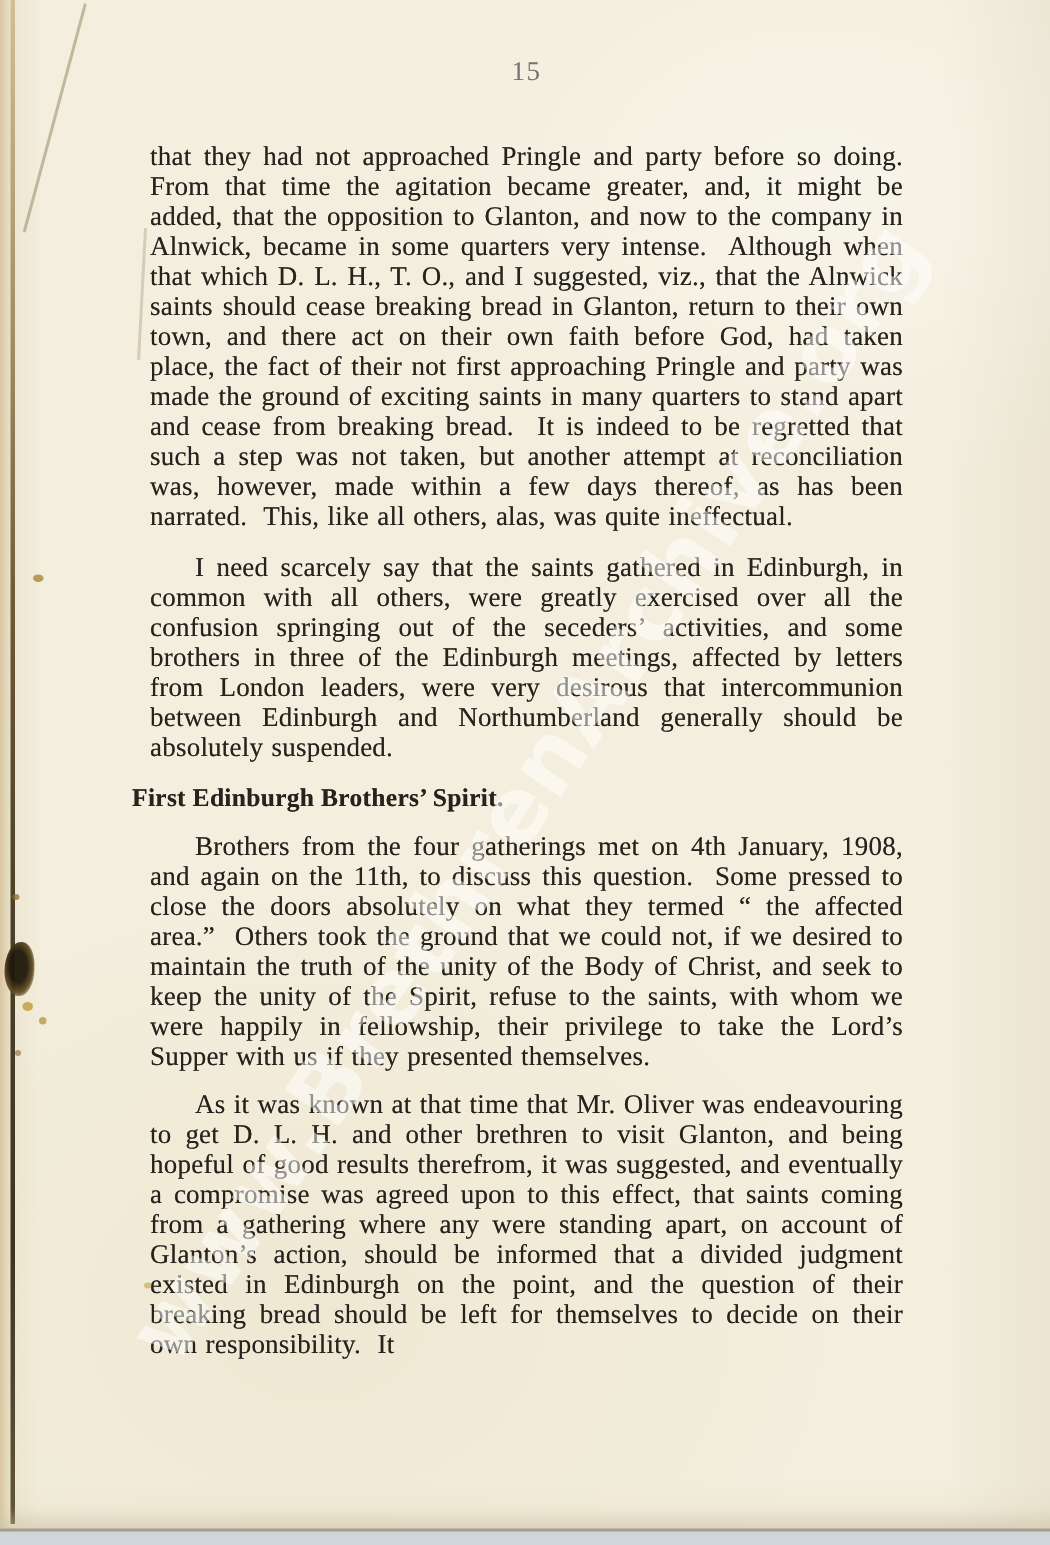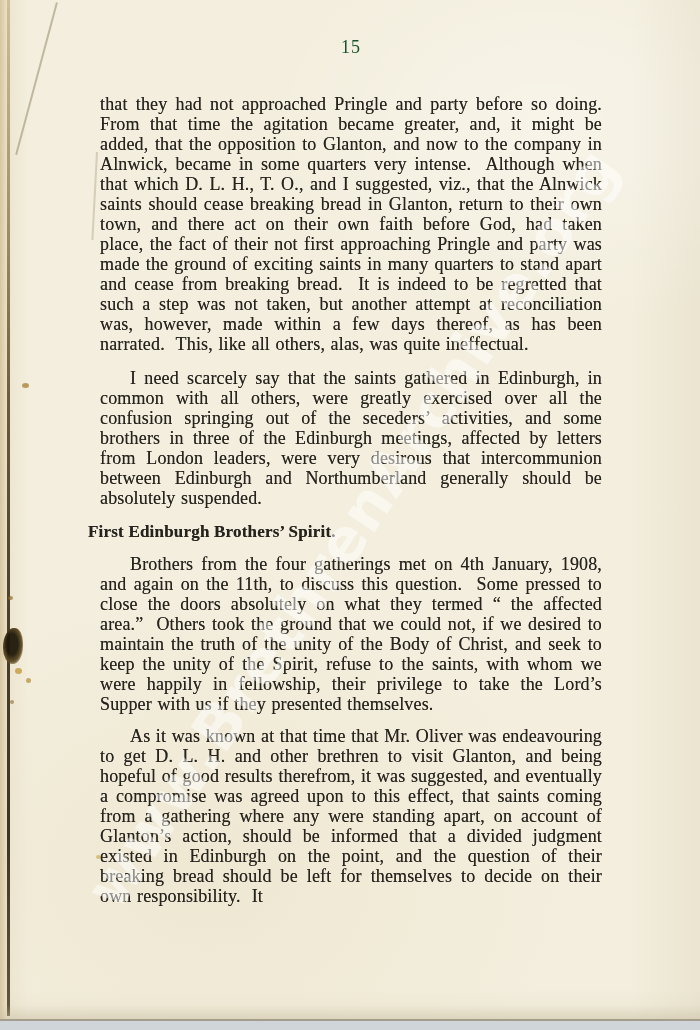--- a/index.html
+++ b/index.html
@@ -56,21 +56,21 @@
     position:absolute;left:0;right:0;bottom:0;height:9px;z-index:3;
     background:#cfd5d8;border-top:2px solid #a49d8b;
   }
   
   .content{
     position:absolute;left:88px;top:36px;width:526px;z-index:1;
     color:var(--ink,#26231e);
   }
   .page-number{
     text-align:center;font-size:18px;line-height:22px;letter-spacing:1px;
-    margin:0 0 36px 0;color:#14532d;
+    margin:0 0 36px 0;color:#737373;
   }
   .body-par{
     margin:12px;font-size:18px;line-height:20px;text-align:justify;
     word-spacing:.05em;letter-spacing:.15px;white-space:pre-wrap;
     text-shadow:0 0 .3px rgba(30,27,22,.6);
   }
   .par-indent{text-indent:30px;}
   .gap-a{margin-top:14px;}
   .gap-b{margin-top:12px;}
   .section-heading{

